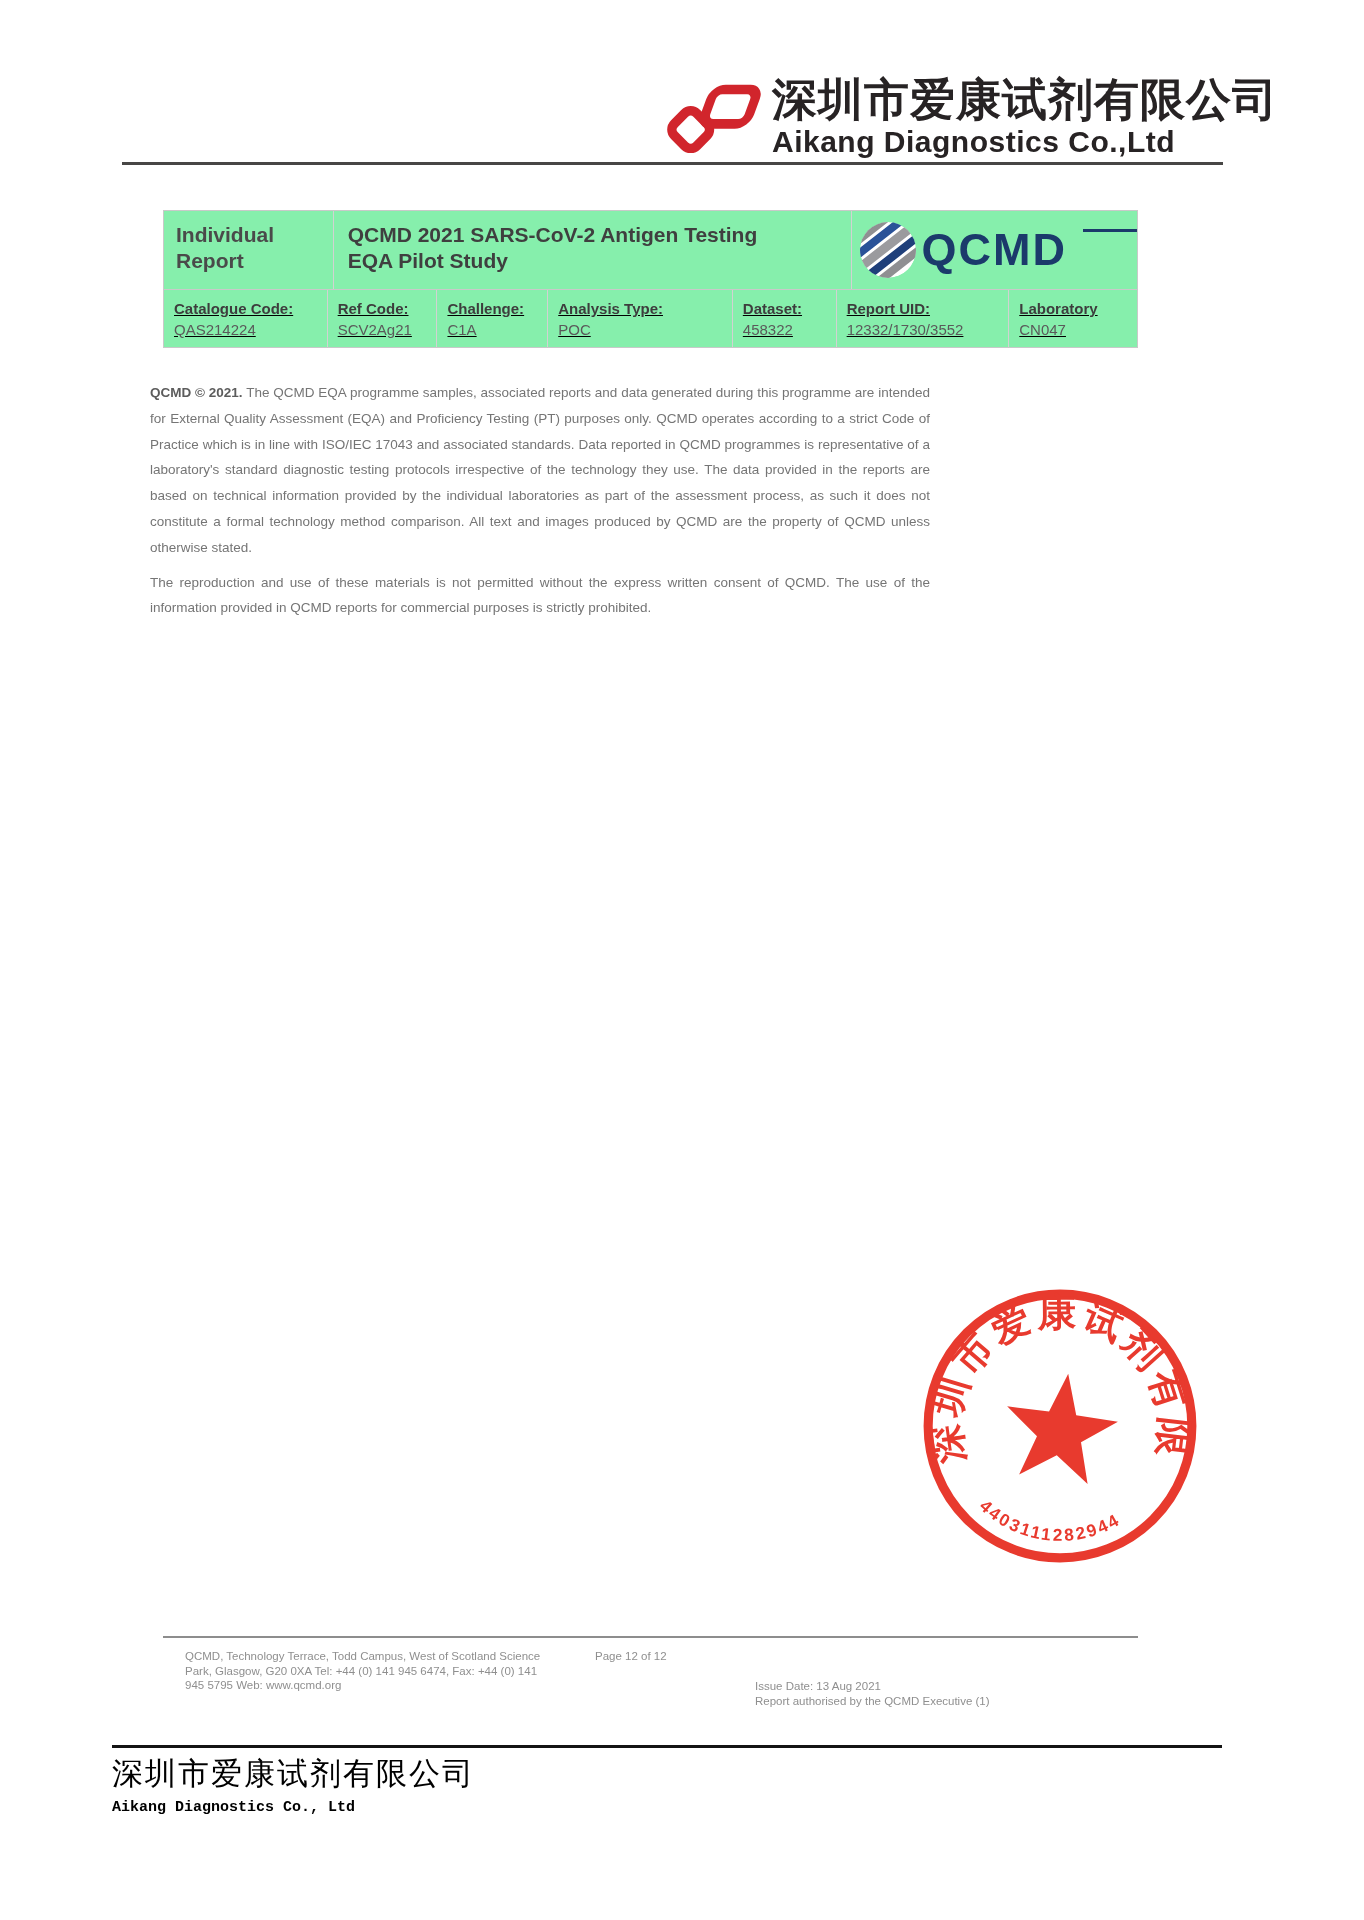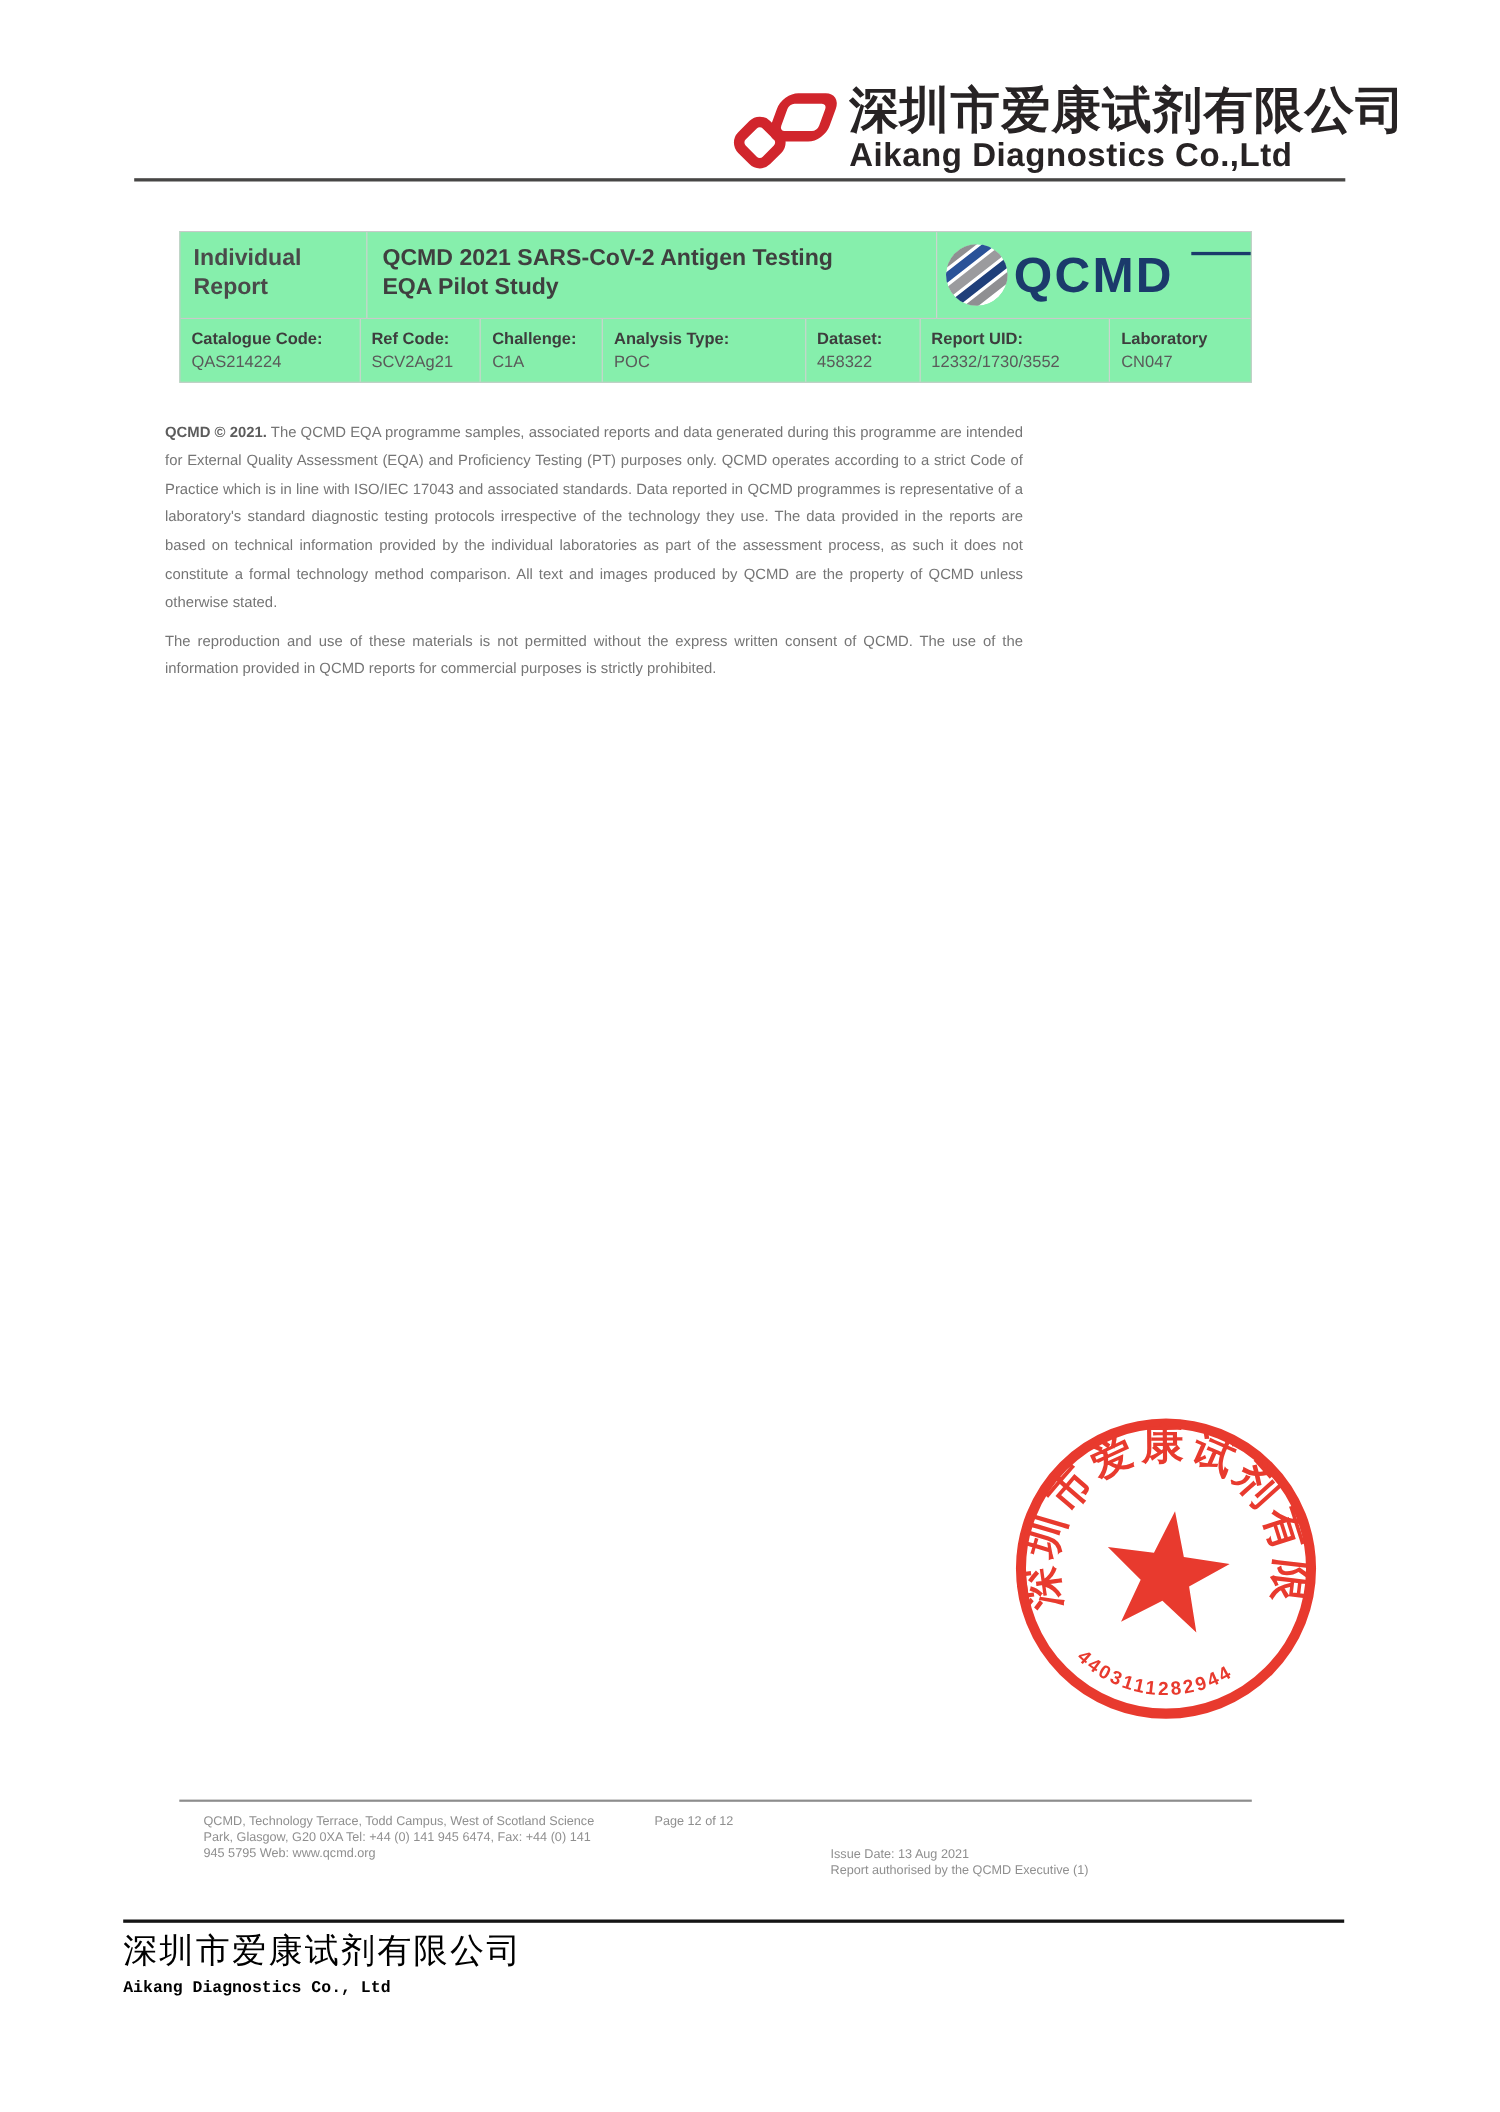--- a/index.html
+++ b/index.html
@@ -39,21 +39,21 @@
   .c-logo { width: 286px; display: flex; align-items: center; padding: 3px 2px 3px 6px; }
   .report-type, .report-title {
     font-size: 21px; font-weight: bold; color: #4a4a4a; line-height: 26px;
   }
   .report-title { max-width: 445px; color: #3f3f3f; }
   .qcmd-globe { width: 60px; height: 60px; flex: 0 0 auto; }
   .qcmd-right { margin-left: 4px; display: flex; flex-direction: row; align-items: flex-start; gap: 16px; }
   .qcmd-word { font-size: 45px; font-weight: bold; color: #1b3a6b; line-height: 44px; letter-spacing: 2px; }
   .qcmd-bar { width: 208px; height: 3px; background: #1b3a6b; margin-top: 1px; }
   .qcmd-tag { font-size: 10px; font-weight: bold; color: #b5342b; letter-spacing: 0.4px; margin-top: 18px; white-space: nowrap; text-align: center; }
-  .f-cell { padding: 8px 6px 0 10px; }
+  .f-cell { padding: 8px 6px 0 10px; text-decoration: underline; }
   .f1 { width: 164px; } .f2 { width: 110px; } .f3 { width: 111px; } .f4 { width: 185px; }
   .f5 { width: 104px; } .f6 { width: 173px; } .f7 { width: 128px; }
   .flabel { font-size: 15px; font-weight: bold; color: #3d3d3d; line-height: 21px; white-space: nowrap; }
   .fvalue { font-size: 15px; color: #5a5a5a; line-height: 21px; white-space: nowrap; }
 
   
   .disclaimer { position: absolute; left: 150px; top: 380px; width: 780px; }
   .disclaimer p {
     font-size: 13.5px; color: #757575; line-height: 25.8px; text-align: justify;
   }

